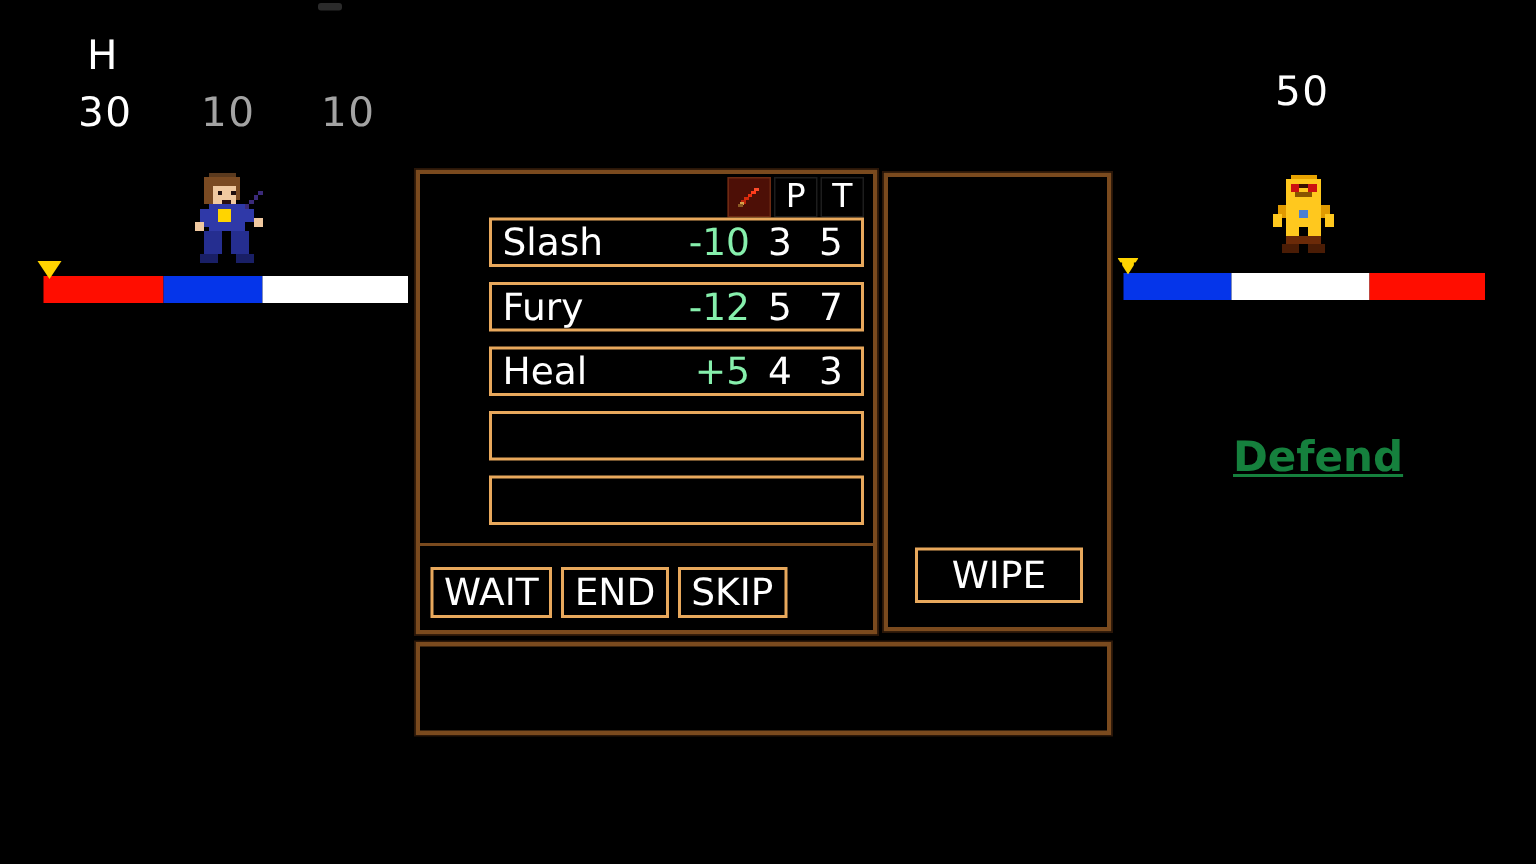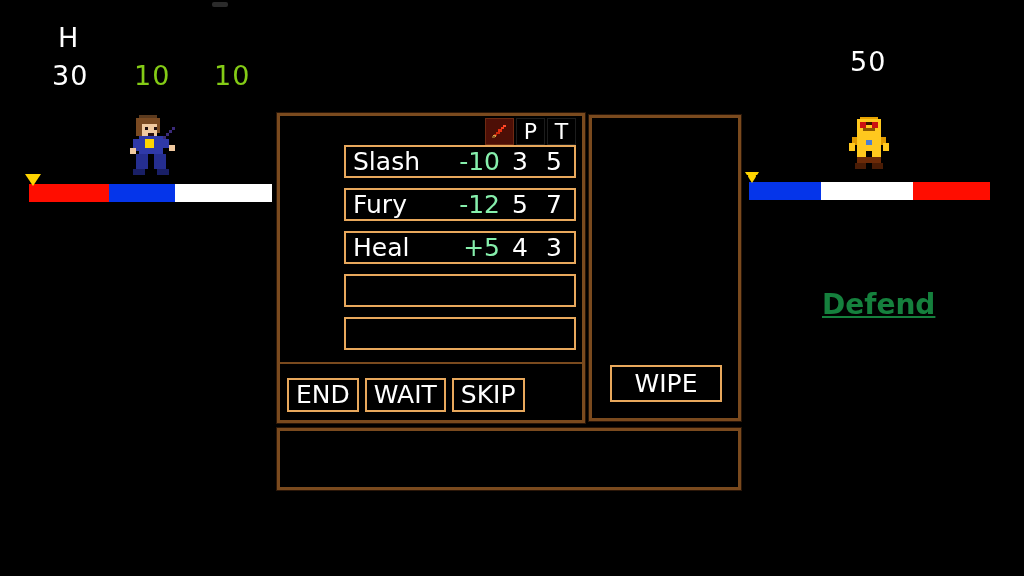--- a/index.html
+++ b/index.html
@@ -27,21 +27,21 @@
   
   .stat {
     position: absolute;
     color: #fff;
     font-family: "DejaVu Sans", sans-serif;
     font-size: 27px;
     line-height: 1;
     letter-spacing: 1px;
     white-space: nowrap;
   }
-  .stat.mag { color: #84cc16; }
+  .stat.mag { color: #a3a3a3; }
   #stat-h      { left: 58px;  top: 24px; }
   #stat-hp     { left: 52px;  top: 62px; }
   #stat-mp     { left: 134px; top: 62px; }
   #stat-sp     { left: 214px; top: 62px; }
   #stat-enemy  { left: 850px; top: 48px; }
 
   
   .sprite {
     position: absolute;
     image-rendering: pixelated;
@@ -136,21 +136,21 @@
   }
   .col-cell.sword {
     background: #4d0f06;
     border: 1px solid #6e2a12;
   }
   .col-cell.sword svg { display: block; }
 
   
   .skill-list {
     position: absolute;
-    left: 24px; top: 29px; right: 6px; padding-left: 40px;
+    left: 6px; top: 29px; right: 6px; padding-left: 40px;
   }
   .skill-row {
     position: relative;
     height: 33px;
     margin-bottom: 10px;
     background: #000;
     border: 2px solid #e8a85c;
     display: flex;
     align-items: center;
   }
@@ -335,22 +335,22 @@
           <span class="p">4</span>
           <span class="t">3</span>
         </div>
         <div class="skill-row empty"></div>
         <div class="skill-row empty"></div>
       </div>
 
     <div class="divider" id="skill-divider"></div>
 
     <div class="cmd-bar" id="cmd-bar">
+        <div class="cmd-btn">WAIT</div>
         <div class="cmd-btn">END</div>
-        <div class="cmd-btn">WAIT</div>
         <div class="cmd-btn">SKIP</div>
       </div>
   </div>
 
   <div class="frame" id="side-window">
     <div id="wipe-btn">WIPE</div>
   </div>
 
   <div class="frame" id="message-window"></div>
 

